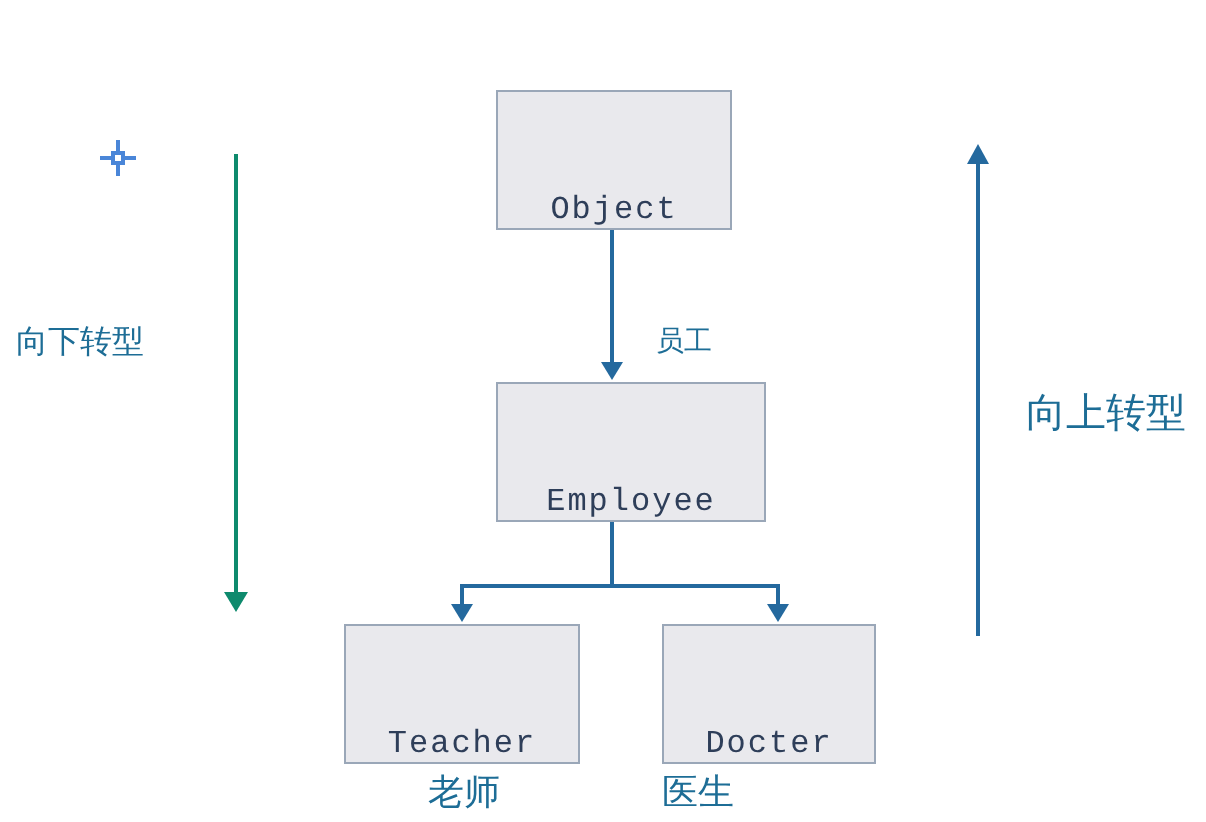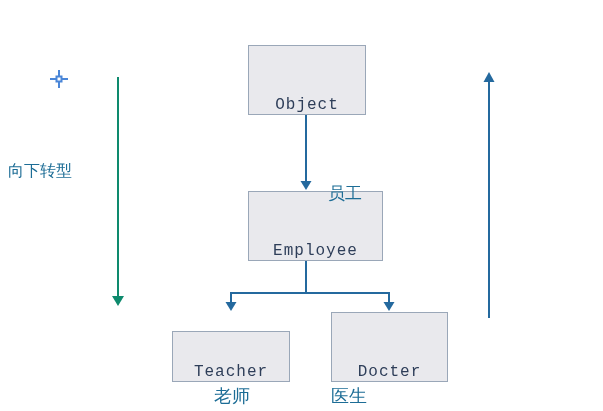--- a/index.html
+++ b/index.html
@@ -33,32 +33,32 @@
     display: flex;
     align-items: flex-end;
     justify-content: center;
     font-family: Liberation Mono, monospace;
     font-size: 16px;
     letter-spacing: 1px;
     color: var(--node-text);
   }
   #node-object   { left: 248px; top: 45px;  width: 118px; height: 70px; }
   #node-employee { left: 248px; top: 191px; width: 135px; height: 70px; }
-  #node-teacher  { left: 172px; top: 312px; width: 118px; height: 51px; margin-top: 19px; }
-  #node-docter   { left: 331px; top: 312px; width: 117px; height: 70px; }
+  #node-teacher  { left: 172px; top: 312px; width: 118px; height: 70px; }
+  #node-docter   { left: 331px; top: 312px; width: 107px; height: 70px; }
 
   .cn-label {
     position: absolute;
     color: var(--label-blue);
     font-weight: 400;
     white-space: nowrap;
   }
   #label-downcast { left: 8px;   top: 161px; font-size: 16px; }
   #label-upcast   { left: 513px; top: 193px; font-size: 20px; }
-  #label-yuangong { left: 328px; top: 162px; font-size: 17px; margin-top: 20px; }
+  #label-yuangong { left: 328px; top: 162px; font-size: 14px; }
   #label-laoshi   { left: 173px; top: 384px; width: 118px; text-align: center; font-size: 18px; }
   #label-yisheng  { left: 331px; top: 384px; width: 117px; text-align: left; font-size: 18px; }
 
   .wire-blue  { stroke: var(--connector-blue); stroke-width: 2; fill: none; }
   .head-blue  { fill: var(--connector-blue); stroke: none; }
   .wire-green { stroke: var(--downcast-green); stroke-width: 2; fill: none; }
   .head-green { fill: var(--downcast-green); stroke: none; }
   .cursor-line { stroke: var(--cursor-blue); stroke-width: 2; fill: none; }
   .cursor-core { fill: #ffffff; stroke: var(--cursor-blue); stroke-width: 2; }
 </style>
@@ -107,17 +107,18 @@
     <span>Employee</span>
   </div>
   <div class="node" id="node-teacher">
     <span>Teacher</span>
   </div>
   <div class="node" id="node-docter">
     <span>Docter</span>
   </div>
 
   <div class="cn-label" id="label-downcast">向下转型</div>
+  <div class="cn-label" id="label-upcast">向上转型</div>
   <div class="cn-label" id="label-yuangong">员工</div>
   <div class="cn-label" id="label-laoshi">老师</div>
   <div class="cn-label" id="label-yisheng">医生</div>
 
 </div>
 
 </body></html>

